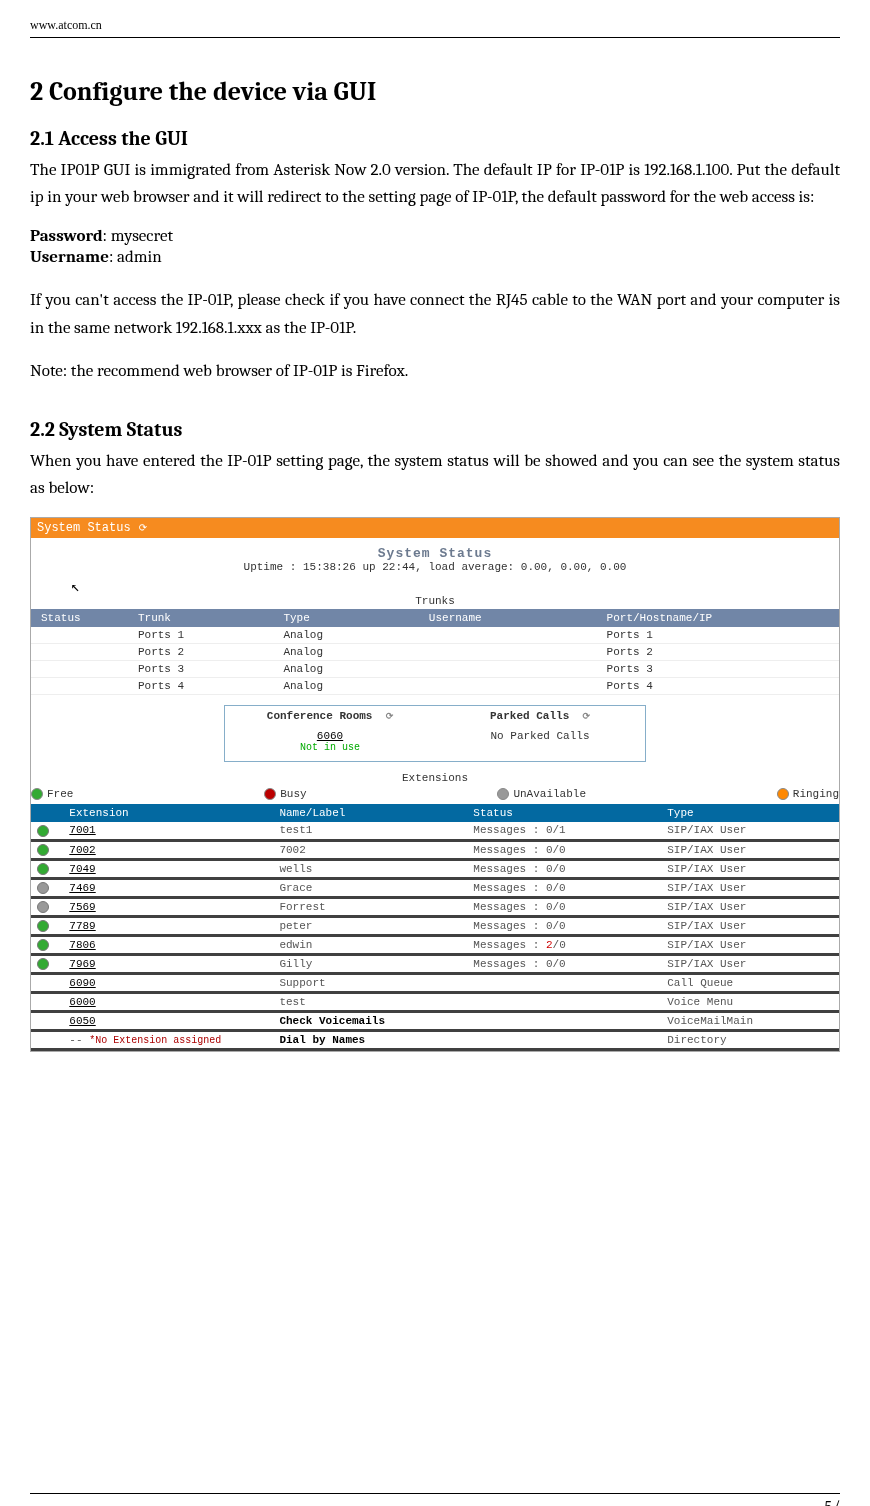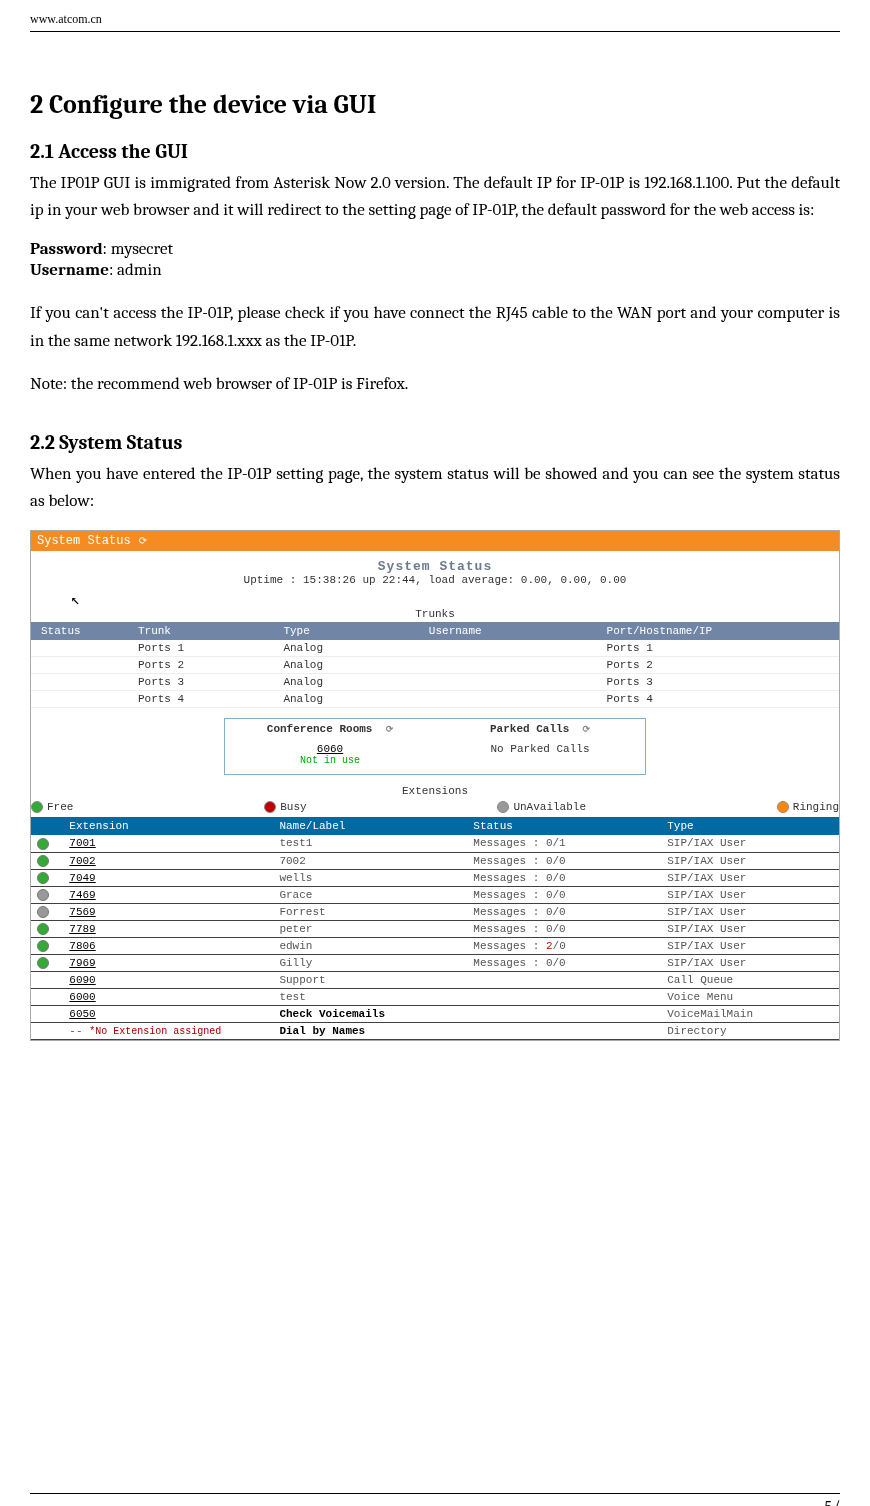--- a/index.html
+++ b/index.html
@@ -10,24 +10,24 @@
     width: 870px;
     color: #000;
   }
   .page {
     padding: 0 30px 30px 30px;
     position: relative;
     min-height: 1506px;
   }
   .header {
     font-size: 12px;
-    padding-top: 12px;
+    padding-top: 18px;
     padding-bottom: 4px;
     border-bottom: 1.5px solid #000;
-    margin-bottom: 58px;
+    margin-bottom: 39px;
   }
   h1 {
     font-family: 'Cambria', Georgia, serif;
     font-size: 26px;
     font-weight: bold;
     margin: 0 0 20px 0;
   }
   h2 {
     font-family: 'Cambria', Georgia, serif;
     font-size: 20px;
@@ -194,21 +194,21 @@
     background: #0369a1;
     color: #fff;
   }
   table.ext th {
     text-align: left;
     font-weight: normal;
     padding: 3px 6px;
   }
   table.ext td {
     padding: 2px 6px;
-    border-bottom: 1px solid #404040;
+    border-bottom: 3px solid #404040;
     color: #555;
   }
   .ext-dot {
     display: inline-block;
     width: 10px;
     height: 10px;
     border-radius: 50%;
     margin-right: 4px;
     vertical-align: middle;
     border: 1px solid #777;

